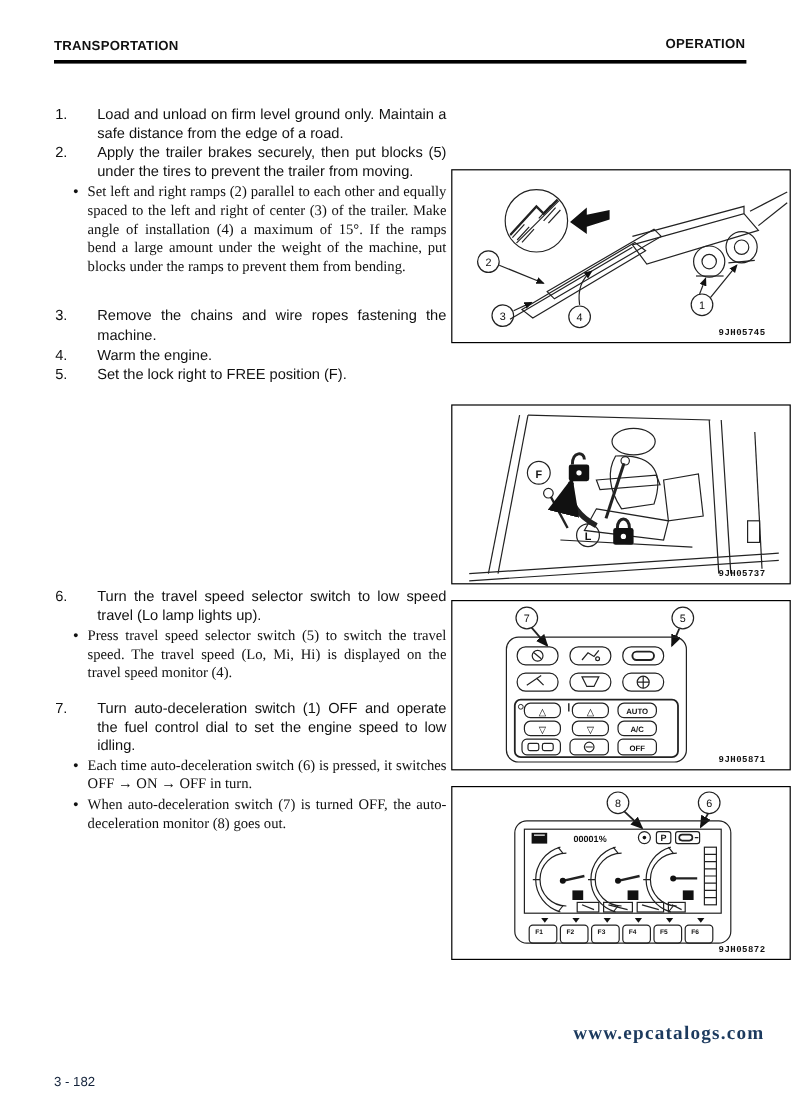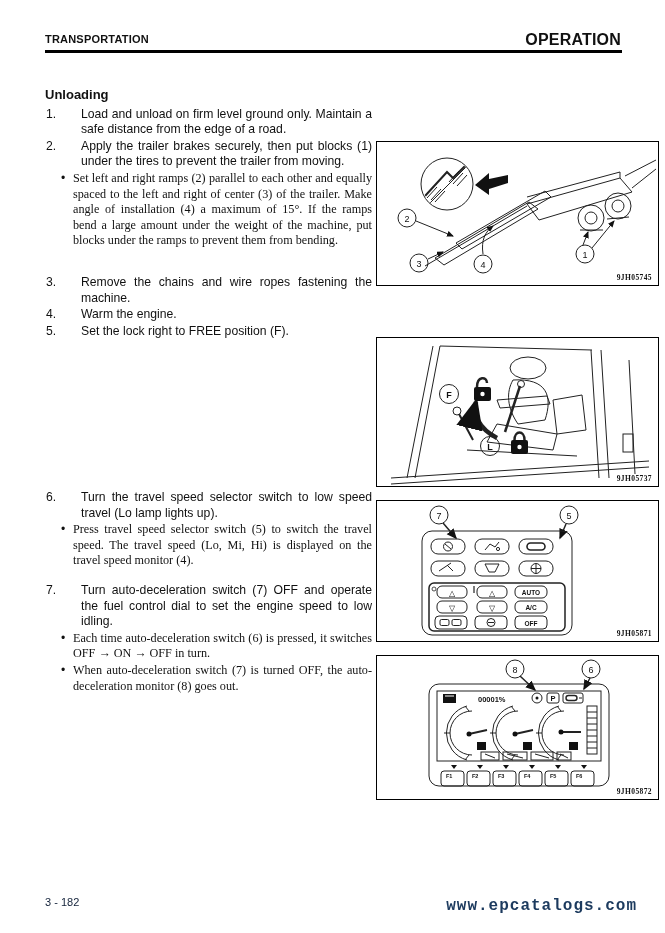--- a/index.html
+++ b/index.html
@@ -2,21 +2,21 @@
 <html><head>
 <meta charset="utf-8">
 <style>
   * { margin:0; padding:0; box-sizing:border-box; }
   html,body { background:#fff; }
   body { width:665px; height:933px; font-family:"Liberation Sans",sans-serif; color:#111; position:relative; overflow:hidden; }
   .page { position:absolute; inset:0; background:#fff; }
 
   
   .hdr-left  { position:absolute; left:45px; top:33px; font-size:11px; font-weight:bold; letter-spacing:.2px; }
-  .hdr-right { position:absolute; right:44px; top:31px; font-size:16px; font-weight:bold; letter-spacing:.2px; }
+  .hdr-right { position:absolute; right:44px; top:31px; font-size:11px; font-weight:bold; letter-spacing:.2px; }
   .hdr-rule  { position:absolute; left:45px; top:50px; width:577px; height:3px; background:#000; }
 
   
   .textcol { position:absolute; left:45px; width:327px; font-size:12.2px; line-height:15.6px; }
   #block-a { top:87px; }
   #block-b { top:489px; }
   .sec-title { font-weight:bold; font-size:13px; margin-bottom:4px; }
   .step { display:flex; margin-top:1px; }
   .step .num { flex:0 0 16px; text-align:left; padding-left:1px; }
   .step .stext { flex:1; text-align:justify;margin-left:20px; }
@@ -26,51 +26,50 @@
   .bullet .btext { flex:1; text-align:justify;font-family:Liberation Serif, serif; }
   .gap-lg { margin-top:26px; }
   .gap-md { margin-top:14px; }
 
   
   .fig { position:absolute; left:376px; width:283px; border:1px solid #000; background:#fff; }
   #fig1 { top:141px; height:145px; }
   #fig2 { top:337px; height:150px; }
   #fig3 { top:500px; height:142px; }
   #fig4 { top:655px; height:145px; }
-  .figcode { position:absolute; right:6px; bottom:3px; font-size:7.5px; font-weight:bold; letter-spacing:.4px; color:#111; font-family:Liberation Serif, serif; }
+  .figcode { position:absolute; right:20px; bottom:3px; font-size:7.5px; font-weight:bold; letter-spacing:.4px; color:#111; font-family:Liberation Mono, monospace; }
   .fig svg { display:block; }
 
   
   .pg-num { position:absolute; left:45px; top:896px; font-size:11px; font-weight:normal; color:#13223a; }
-  .watermark { position:absolute; right:28px; top:897px; font-family:Liberation Mono, monospace; font-weight:bold; font-size:16px; letter-spacing:1px; color:#1c3a5e; }
+  .watermark { position:absolute; right:28px; top:853px; font-family:Liberation Serif, serif; font-weight:bold; font-size:16px; letter-spacing:1px; color:#1c3a5e; }
 
   svg text { font-family:"Liberation Sans",sans-serif; }
   .callout-t { font-size:9px; }
   .tiny-b { font-weight:bold; }
 </style>
 </head>
 <body>
 
 <div class="page">
 
   <div class="hdr-left">TRANSPORTATION</div>
   <div class="hdr-right">OPERATION</div>
   <div class="hdr-rule"></div>
 
   <div class="textcol" id="block-a">
-    <div class="sec-title">Unloading</div>
 
     <div class="step">
       <span class="num">1.</span>
       <span class="stext">Load and unload on firm level ground only. Maintain a safe distance from the edge of a road.</span>
     </div>
 
     <div class="step">
       <span class="num">2.</span>
-      <span class="stext">Apply the trailer brakes securely, then put blocks (1) under the tires to prevent the trailer from moving.</span>
+      <span class="stext">Apply the trailer brakes securely, then put blocks (5) under the tires to prevent the trailer from moving.</span>
     </div>
     <div class="bullet">
       <span class="dot">•</span>
       <span class="btext">Set left and right ramps (2) parallel to each other and equally spaced to the left and right of center (3) of the trailer. Make angle of installation (4) a maximum of 15°. If the ramps bend a large amount under the weight of the machine, put blocks under the ramps to prevent them from bending.</span>
     </div>
 
     <div class="step gap-lg">
       <span class="num">3.</span>
       <span class="stext">Remove the chains and wire ropes fastening the machine.</span>
     </div>
@@ -91,21 +90,21 @@
       <span class="num">6.</span>
       <span class="stext">Turn the travel speed selector switch to low speed travel (Lo lamp lights up).</span>
     </div>
     <div class="bullet">
       <span class="dot">•</span>
       <span class="btext">Press travel speed selector switch (5) to switch the travel speed. The travel speed (Lo, Mi, Hi) is displayed on the travel speed monitor (4).</span>
     </div>
 
     <div class="step gap-md">
       <span class="num">7.</span>
-      <span class="stext">Turn auto-deceleration switch (7) OFF and operate the fuel control dial to set the engine speed to low idling.</span>
+      <span class="stext">Turn auto-deceleration switch (1) OFF and operate the fuel control dial to set the engine speed to low idling.</span>
     </div>
     <div class="bullet">
       <span class="dot">•</span>
       <span class="btext">Each time auto-deceleration switch (6) is pressed, it switches OFF → ON → OFF in turn.</span>
     </div>
     <div class="bullet">
       <span class="dot">•</span>
       <span class="btext">When auto-deceleration switch (7) is turned OFF, the auto-deceleration monitor (8) goes out.</span>
     </div>
   </div>

